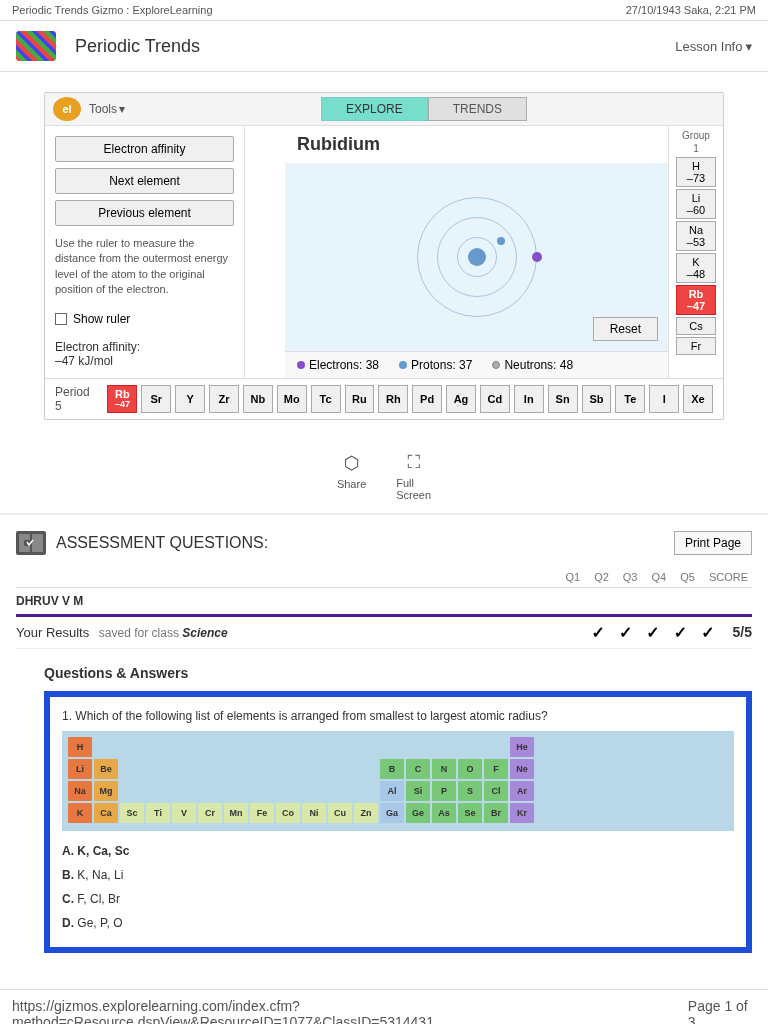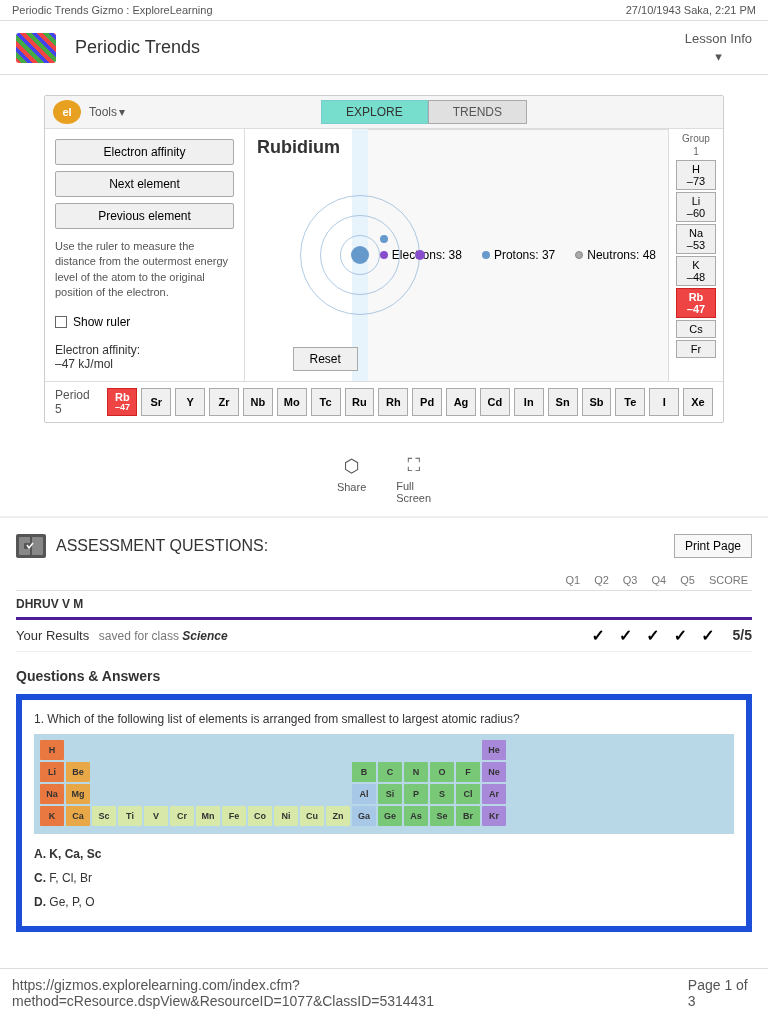--- a/index.html
+++ b/index.html
@@ -12,21 +12,21 @@
     }
 
     
     .header {
       display: flex; align-items: center; justify-content: space-between;
       padding: 10px 16px; border-bottom: 1px solid #ddd;
     }
     .header-left { display: flex; align-items: center; gap: 19px; }
     .header-logo { width: 40px; height: 30px; background: repeating-linear-gradient(45deg, #e44, #e44 4px, #4a4 4px, #4a4 8px, #44e 8px, #44e 12px); border-radius: 3px; }
     .header-title { font-size: 18px; font-weight: normal; color: #333; }
-    .lesson-info { font-size: 13px; color: #555; cursor: pointer; display: flex; align-items: center; gap: 3px; flex-direction: column; }
+    .lesson-info { font-size: 13px; color: #555; cursor: pointer; display: flex; align-items: center; gap: 3px; }
 
     
     .gizmo-container {
       margin: 12px auto; width: 680px; border: 1px solid #ccc; border-radius: 2px;
       background: #fff;
     }
     .gizmo-toolbar {
       display: flex; align-items: center; padding: 4px 8px; border-bottom: 1px solid #ddd;
       background: #f5f5f5; gap: 8px;
     }
@@ -41,21 +41,21 @@
     .gizmo-left { width: 200px; padding: 10px; border-right: 1px solid #ddd; display: flex; flex-direction: column; gap: 6px; }
     .gizmo-btn {
       padding: 5px 10px; border: 1px solid #aaa; background: #f0f0f0;
       cursor: pointer; font-size: 12px; text-align: center; border-radius: 2px;
     }
     .gizmo-info { font-size: 11px; color: #555; line-height: 1.4; margin-top: 4px; }
     .show-ruler { display: flex; align-items: center; gap: 6px; font-size: 12px; margin-top: 8px; }
     .checkbox { width: 12px; height: 12px; border: 1px solid #666; display: inline-block; background: #fff; }
     .ea-label { font-size: 12px; color: #333; margin-top: 8px; }
 
-    .gizmo-right { flex: 1; display: flex; flex-direction: row; position: relative; }
+    .gizmo-right { flex: 1; display: flex; flex-direction: column; position: relative; margin-left: 40px; }
     .gizmo-title { font-size: 18px; font-weight: bold; padding: 8px 12px; color: #333; }
     .atom-area {
       flex: 1; display: flex; align-items: center; justify-content: center;
       background: #e8f4fb; position: relative;
     }
     
     .atom-nucleus { width: 18px; height: 18px; background: #6699cc; border-radius: 50%; position: absolute; top: 50%; left: 50%; transform: translate(-50%,-50%); }
     .atom-electron {
       width: 10px; height: 10px; background: #884dcc; border-radius: 50%;
       position: absolute;
@@ -111,21 +111,21 @@
 
     
     .assessment-section { padding: 16px; border-top: 2px solid #eee; }
     .assessment-header { display: flex; align-items: center; justify-content: space-between; margin-bottom: 12px; }
     .assessment-title-area { display: flex; align-items: center; gap: 10px; }
     .assessment-icon { width: 30px; height: 24px; background: #555; border-radius: 2px; display: flex; align-items: center; justify-content: center; }
     .assessment-title { font-size: 16px; font-weight: normal; color: #333; }
     .print-btn { padding: 4px 10px; border: 1px solid #aaa; background: #f8f8f8; font-size: 12px; cursor: pointer; }
 
     
-    .qa-section { margin-top: 16px; }
+    .qa-section { margin-top: 16px; margin-left: 28px; }
     .qa-title { font-size: 14px; font-weight: bold; color: #333; margin-bottom: 10px; }
     .question-box { border: 6px solid #1d4ed8; padding: 12px; }
     .question-text { font-size: 12px; color: #333; margin-bottom: 8px; }
 
     
     .mini-table { background: #b8d8e8; padding: 6px; margin: 8px 0; }
     .mini-row { display: flex; gap: 2px; margin-bottom: 2px; }
     .mini-cell {
       width: 24px; height: 20px; display: flex; align-items: center; justify-content: center;
       font-size: 9px; font-weight: bold; color: #333; border-radius: 1px;
@@ -464,20 +464,21 @@
           <div class="mini-cell mc3">Ge</div>
           <div class="mini-cell mc3">As</div>
           <div class="mini-cell mc3">Se</div>
           <div class="mini-cell mc3">Br</div>
           <div class="mini-cell mc-kr">Kr</div>
         </div>
       </div>
 
       <div class="answers">
         <span class="choice bold-answer"><strong>A.</strong> K, Ca, Sc</span>
+        <span class="choice"><strong>B.</strong> K, Na, Li</span>
         <span class="choice"><strong>C.</strong> F, Cl, Br</span>
         <span class="choice"><strong>D.</strong> Ge, P, O</span>
       </div>
     </div>
   </div>
 </div>
 
 <div class="footer">
   <span>https://gizmos.explorelearning.com/index.cfm?method=cResource.dspView&amp;ResourceID=1077&amp;ClassID=5314431</span>
   <span>Page 1 of 3</span>

